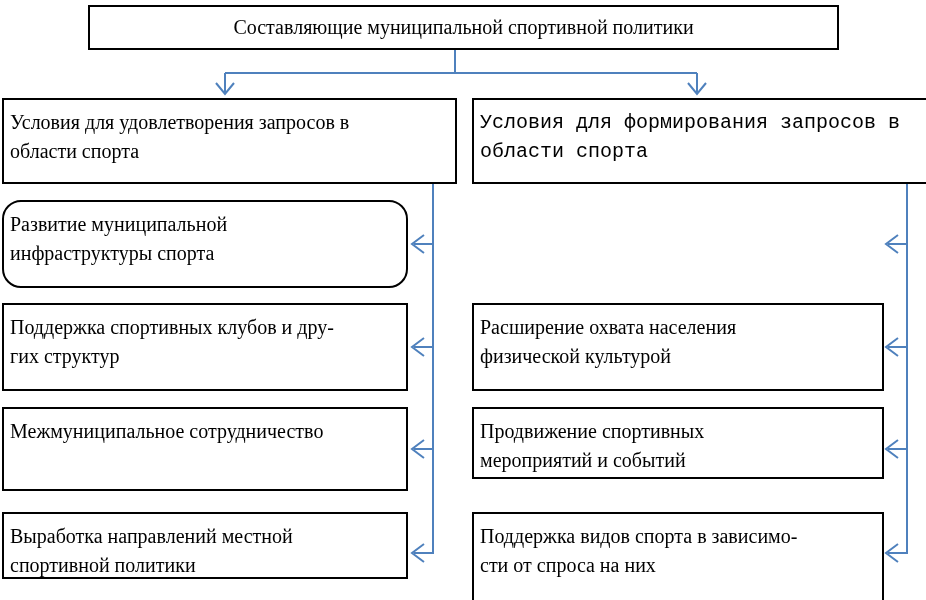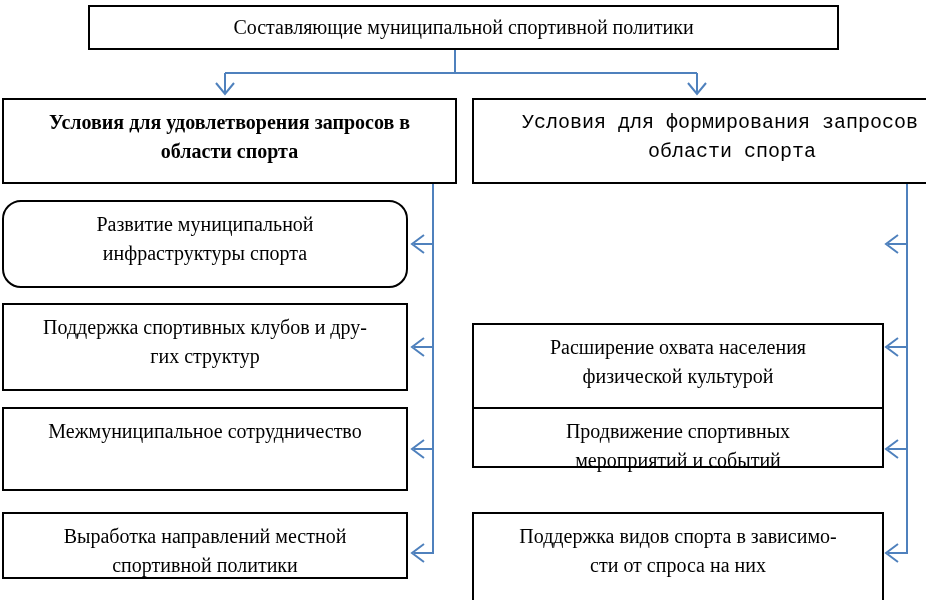--- a/index.html
+++ b/index.html
@@ -10,21 +10,20 @@
     background: var(--bg, #ffffff);
     font-family: "Liberation Serif", "DejaVu Serif", serif;
     color: var(--text, #000000);
     overflow: hidden;
   }
   .box {
     position: absolute;
     box-sizing: border-box;
     border: 2px solid var(--border, #000000);
     background: #ffffff;
-    text-align: center;
     font-size: 20px;
     line-height: 29px;
     padding-top: 8px;
   }
   .box .label { white-space: pre-line; display: block; padding: 0 6px; }
   .box.vcenter { display: flex; align-items: center; justify-content: center; padding-top: 0; }
   .connectors {
     position: absolute;
     left: 0; top: 0;
     width: 926px; height: 600px;
@@ -94,21 +93,21 @@
       <g>
         <path class="cline" d="M898 544 L886 553 L898 562"></path>
       </g>
     </g>
   </svg>
 
   <div class="box vcenter" style="left:88px; top:5px; width:751px; height:45px;">
     <span class="label">Составляющие муниципальной спортивной политики</span>
   </div>
 
-  <div class="box" style="left:2px; top:98px; width:455px; height:86px;font-weight:bold;">
+  <div class="box" style="left:2px; top:98px; width:455px; height:86px;">
     <span class="label">Условия для удовлетворения запросов в
 области спорта</span>
   </div>
   <div class="box" style="left:472px; top:98px; width:520px; height:86px;font-family:Liberation Mono, monospace;">
     <span class="label">Условия для формирования запросов в
 области спорта</span>
   </div>
 
   <div class="box" style="left:2px; top:200px; width:406px; height:88px;border-radius:19px;">
     <span class="label">Развитие муниципальной
@@ -119,25 +118,25 @@
 гих структур</span>
   </div>
   <div class="box" style="left:2px; top:407px; width:406px; height:84px;">
     <span class="label">Межмуниципальное сотрудничество</span>
   </div>
   <div class="box" style="left:2px; top:512px; width:406px; height:67px;">
     <span class="label">Выработка направлений местной
 спортивной политики</span>
   </div>
 
-  <div class="box" style="left:472px; top:303px; width:412px; height:88px;margin-top:20px;">
+  <div class="box" style="left:472px; top:303px; width:412px; height:88px;">
     <span class="label">Расширение охвата населения
 физической культурой</span>
   </div>
-  <div class="box" style="left:472px; top:407px; width:412px; height:61px;">
+  <div class="box" style="left:472px; top:407px; width:412px; height:72px;">
     <span class="label">Продвижение спортивных
 мероприятий и событий</span>
   </div>
   <div class="box" style="left:472px; top:512px; width:412px; height:92px;">
     <span class="label">Поддержка видов спорта в зависимо-
 сти от спроса на них</span>
   </div>
 
 </div>
 

